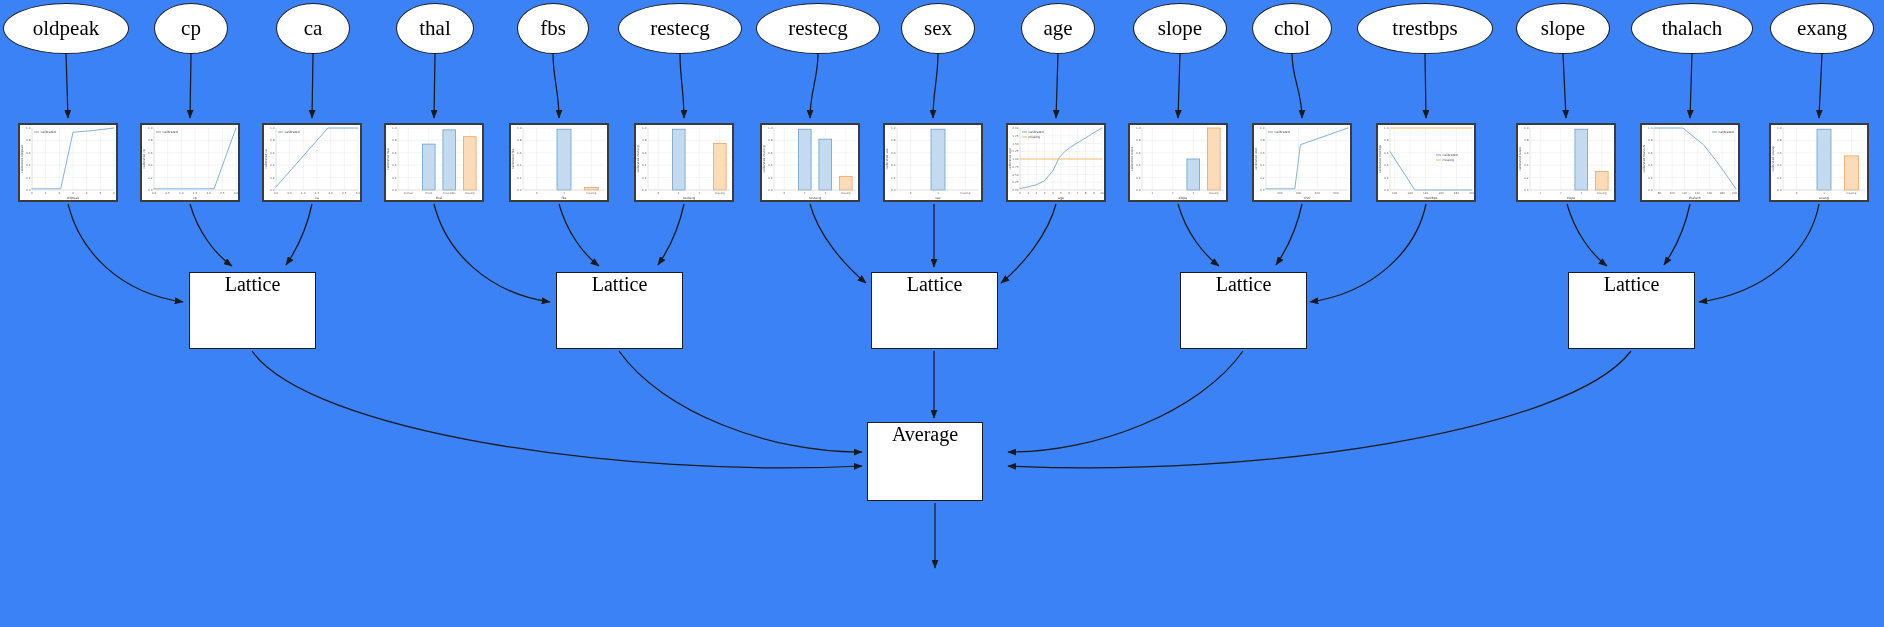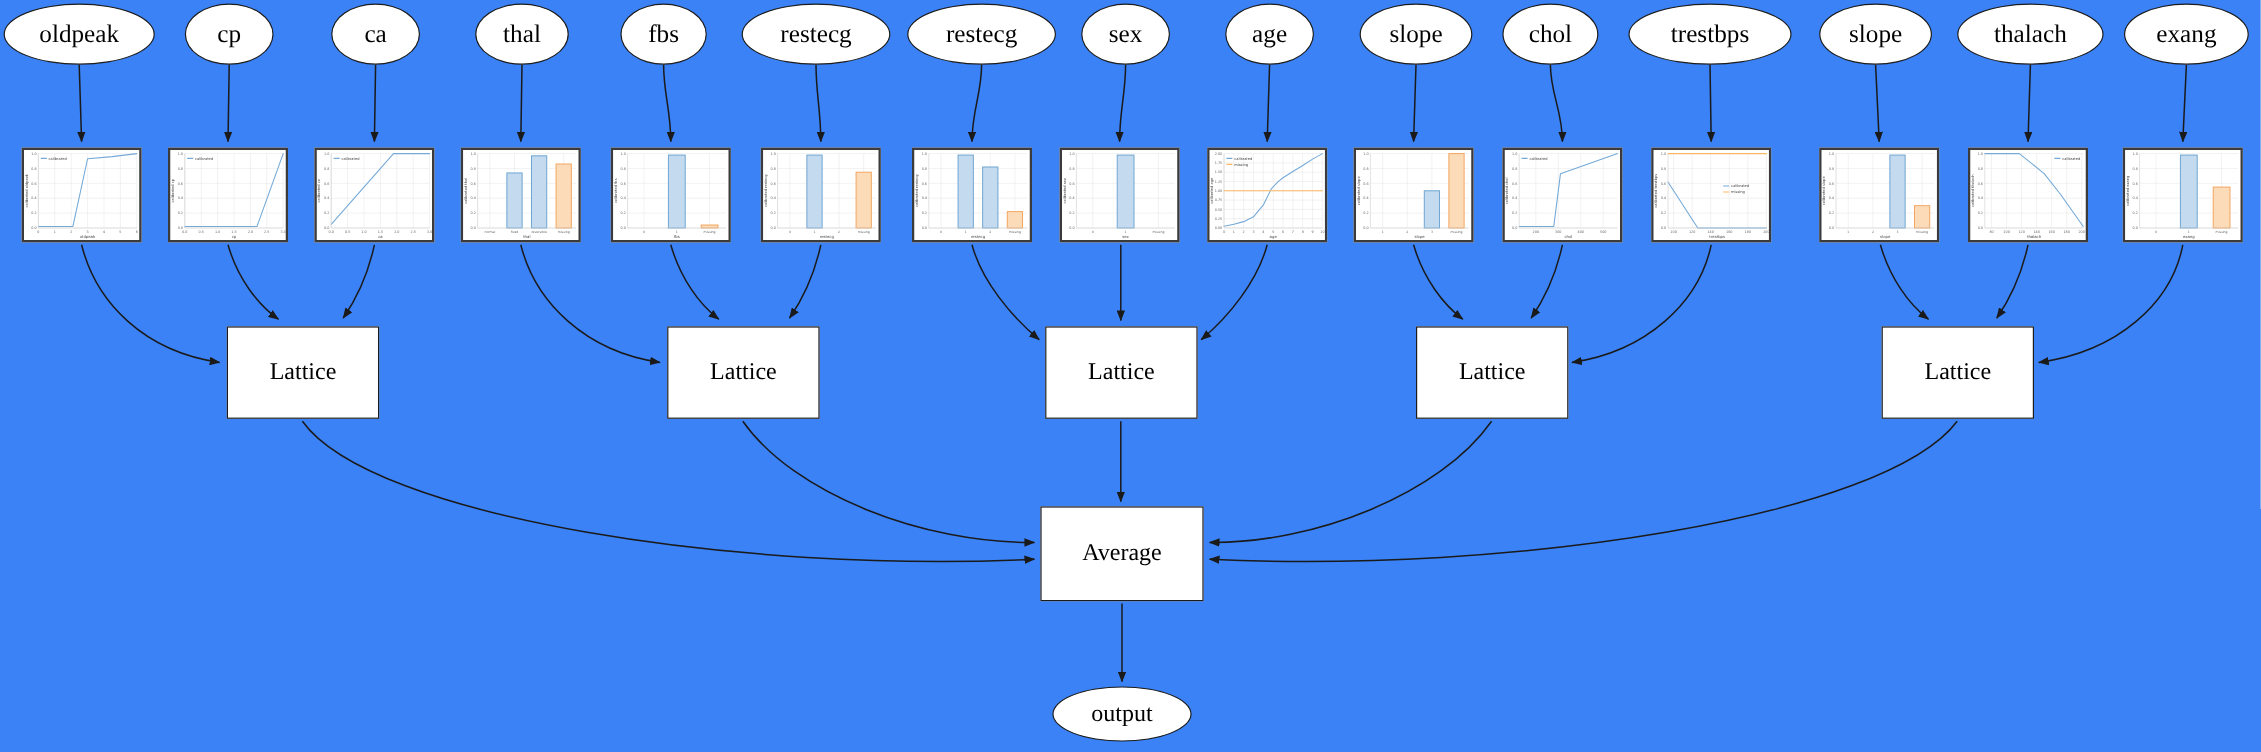--- a/index.html
+++ b/index.html
@@ -5,21 +5,21 @@
   html,body{margin:0;padding:0;background:#ffffff;}
   #canvas{position:relative;width:1884px;height:627px;background:#3b82f6;overflow:hidden;
           font-family:"Liberation Serif", serif;}
   #edge-layer{position:absolute;left:0;top:0;width:1884px;height:627px;pointer-events:none;}
   .node-ellipse{position:absolute;border:1.4px solid #1c1c1c;border-radius:50%;
     display:flex;align-items:center;justify-content:center;background:#fff;
     font-size:21px;color:#000;box-sizing:border-box;}
   .chart-node{position:absolute;width:100px;height:79px;border:2px solid #3b3b3b;
     background:#ffffff;box-sizing:border-box;}
   .node-box{position:absolute;border:1.4px solid #1c1c1c;background:#fff;
-    display:flex;align-items:center;justify-content:center;font-size:20px;color:#000;
+    display:flex;align-items:flex-start;justify-content:center;font-size:20px;color:#000;
     box-sizing:border-box;}
   .chart-node svg{display:block;}
 </style>
 </head>
 <body>
 
 <div id="canvas">
   <svg id="edge-layer" width="1884" height="627" viewBox="0 0 1884 627">
     <defs>
       <marker id="arrow" markerWidth="9" markerHeight="7" refX="8.3" refY="3.5" orient="auto" markerUnits="userSpaceOnUse">
@@ -643,20 +643,17 @@
         <span>Lattice</span>
       </div>
       <div class="node-box" style="left: 1180px; top: 272px; width: 127px; height: 77px;">
         <span>Lattice</span>
       </div>
       <div class="node-box" style="left: 1568px; top: 272px; width: 127px; height: 77px;">
         <span>Lattice</span>
       </div>
     </div>
 
-  <div class="node-box" id="average-node" style="left:867px;top:422px;width:136px;height:79px;">
+  <div class="node-box" id="average-node" style="left:867px;top:422px;width:116px;height:79px;">
     <span>Average</span>
   </div>
 
-  <div class="node-ellipse" id="output-node" style="left:877px;top:572px;width:116px;height:46px;font-size:20px;">
-    <span>output</span>
-  </div>
 </div>
 
 </body></html>

